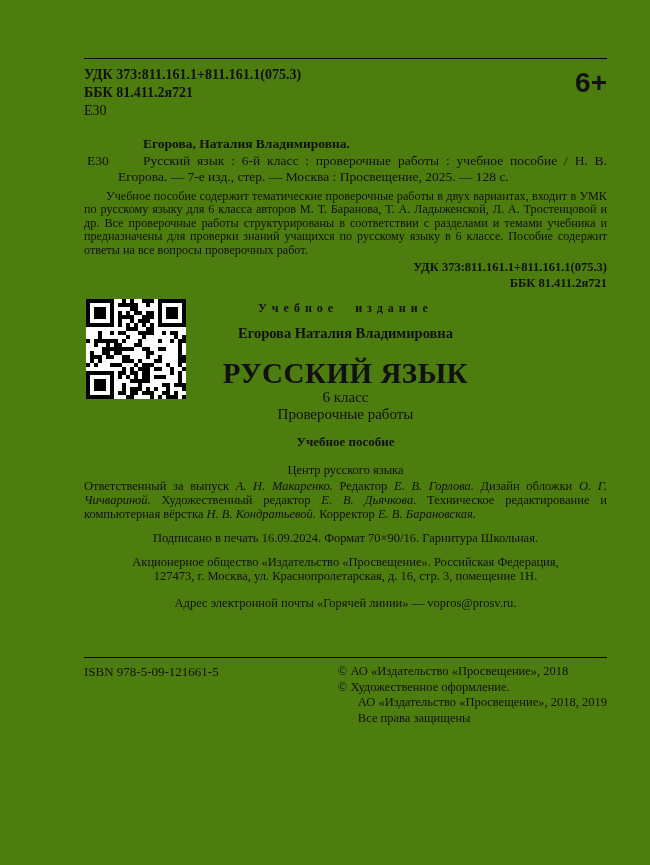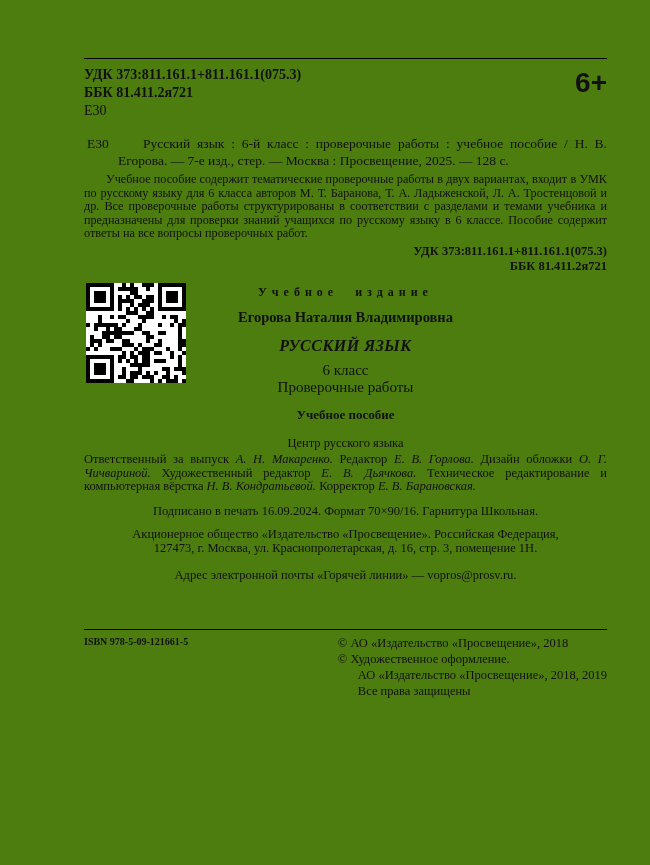--- a/index.html
+++ b/index.html
@@ -23,35 +23,35 @@
   .biblio-entry .entry-code{position:absolute;left:3px;top:0;}
   .biblio-entry p{margin:0 0 0 34px;text-indent:25px;text-align:justify;}
   .biblio-isbn{margin-left:59px;}
   .annotation{margin-top:4px;}
   .annotation p{margin:0;font-size:12.2px;line-height:13.6px;text-align:justify;text-indent:22px;}
   .codes-right{margin-top:3px;text-align:right;font-weight:bold;font-size:12.5px;line-height:15.5px;}
   .edition{position:relative;text-align:center;margin-top:10px;}
   .qr{position:absolute;left:2px;top:-2px;width:100px;height:100px;}
   .ed-type{font-weight:bold;font-size:12px;letter-spacing:5px;word-spacing:9px;}
   .ed-author{font-weight:bold;font-size:14.5px;margin-top:9px;}
-  .ed-title{font-weight:bold;font-size:16px;line-height:26px;margin-top:7px;letter-spacing:0.5px;font-style:italic;}
+  .ed-title{font-weight:bold;font-size:29px;line-height:26px;margin-top:18px;letter-spacing:0.5px;}
   .ed-grade{font-size:15px;margin-top:3px;}
   .ed-sub{font-size:15px;}
   .ed-kind{font-weight:bold;font-size:13px;margin-top:11px;text-align:center;}
   .credits{margin-top:13px;}
   .credits-center{text-align:center;font-size:12.5px;}
   .credits-body{margin:2px 0 0 0;font-size:12.5px;line-height:13.6px;text-align:justify;}
   .credits-body i{}
   .print-info{margin-top:10px;text-align:center;font-size:12.5px;line-height:14.5px;}
   .pre{white-space:pre-wrap;}
   .publisher{margin-top:9px;text-align:center;font-size:12.5px;line-height:14px;}
   .email{margin-top:13px;text-align:center;font-size:12.5px;}
   .footer{margin-top:46px;}
   .footer-row{display:flex;justify-content:space-between;align-items:flex-start;padding-top:6px;}
-  .footer-isbn{font-weight:bold;font-size:10px;}
+  .footer-isbn{font-weight:normal;font-size:13px;}
   .copyrights{font-size:12.5px;line-height:15.8px;}
   .copyrights .ind{margin-left:20px;}
 </style>
 </head>
 <body>
 
 <div class="page">
   <div class="content">
 
     <div class="rule rule-top"></div>
@@ -59,20 +59,21 @@
     <div class="head-row">
       <div class="head-codes">
         <div class="b">УДК 373:811.161.1+811.161.1(075.3)</div>
         <div class="b">ББК 81.411.2я721</div>
         <div>Е30</div>
       </div>
       <div class="age-badge">6+</div>
     </div>
 
     <div class="biblio">
+      <div class="biblio-author">Егорова, Наталия Владимировна.</div>
       <div class="biblio-entry">
         <span class="entry-code">Е30</span>
         <p>Русский язык : 6-й класс : проверочные работы : учебное пособие / Н. В. Егорова. — 7-е изд., стер. — Москва : Просвещение, 2025. — 128 с.</p>
       </div>
     </div>
 
     <div class="annotation">
       <p>Учебное пособие содержит тематические проверочные работы в двух вариантах, входит в УМК по русскому языку для 6 класса авторов М. Т. Баранова, Т. А. Ладыженской, Л. А. Тростенцовой и др. Все проверочные работы структурированы в соответствии с разделами и темами учебника и предназначены для проверки знаний учащихся по русскому языку в 6 классе. Пособие содержит ответы на все вопросы проверочных работ.</p>
     </div>
 

